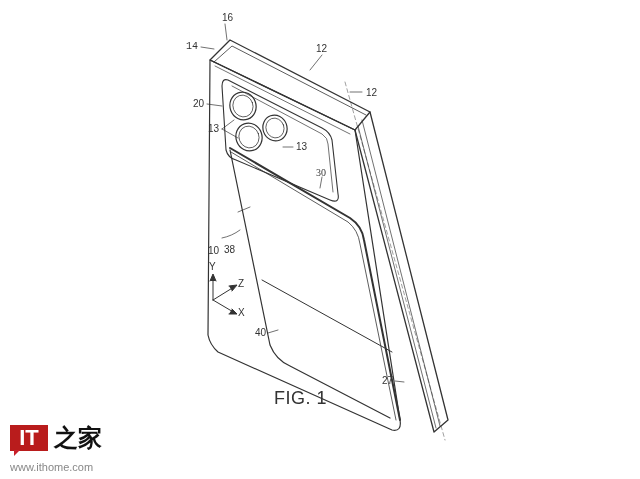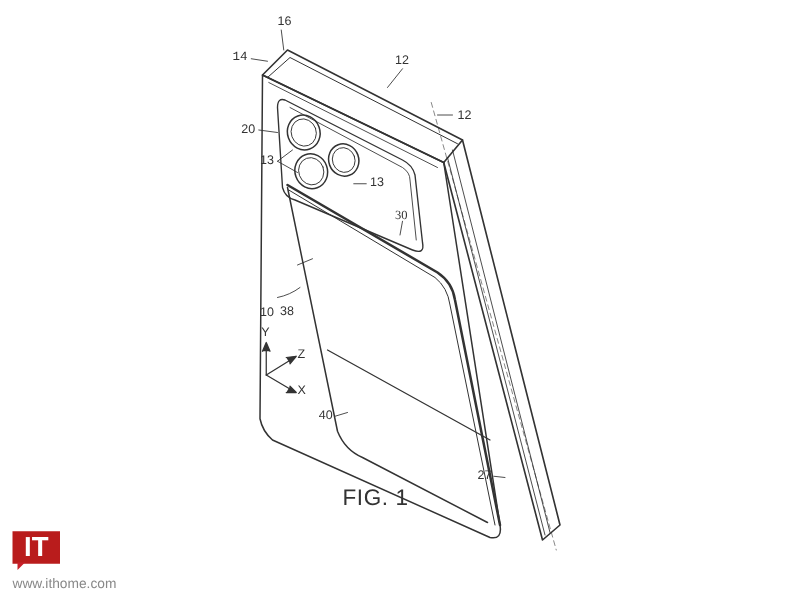--- a/index.html
+++ b/index.html
@@ -90,14 +90,15 @@
   <span class="lbl" style="left:209px;top:262px;">Y</span>
   <span class="lbl" style="left:238px;top:279px;">Z</span>
   <span class="lbl" style="left:238px;top:308px;">X</span>
 
   <div class="caption">FIG. 1</div>
 </div>
 
 <div class="logo">
   <div class="logo-box">IT</div>
   <div class="logo-tail"></div>
+  <div class="logo-cjk">之家</div>
   <div class="logo-url">www.ithome.com</div>
 </div>
 
 </body></html>

